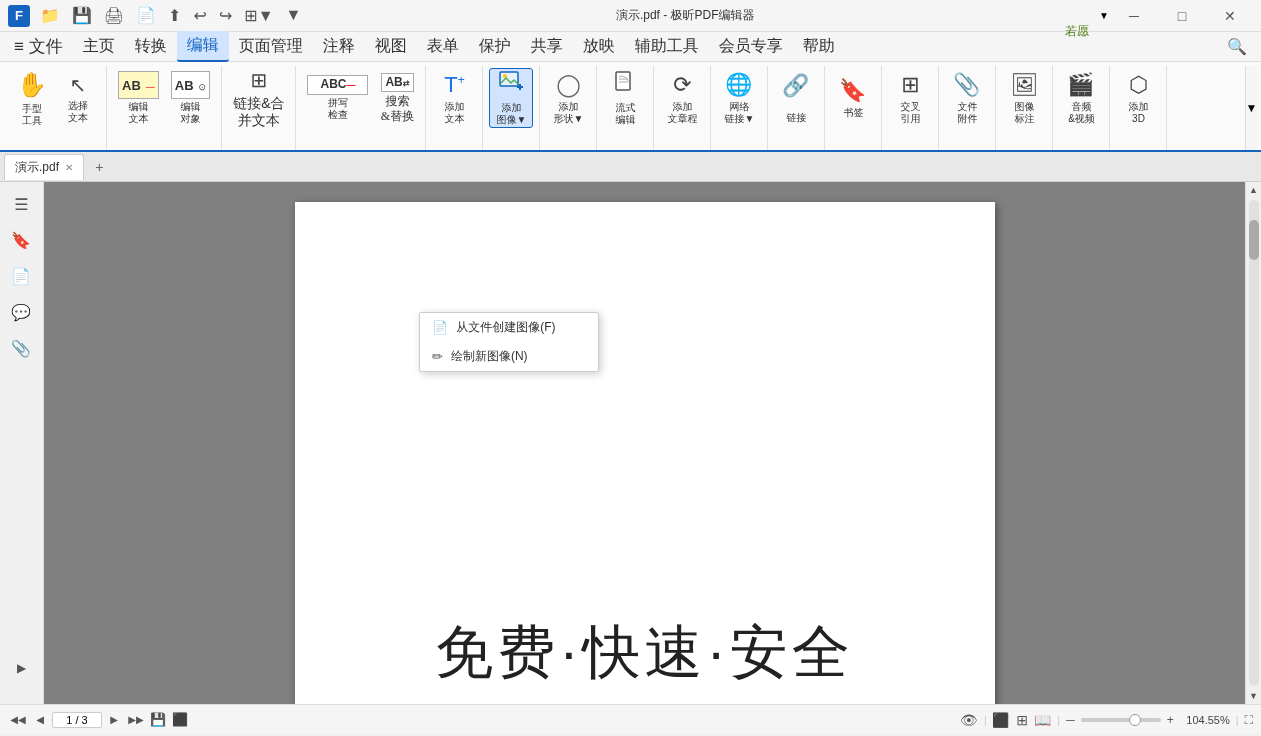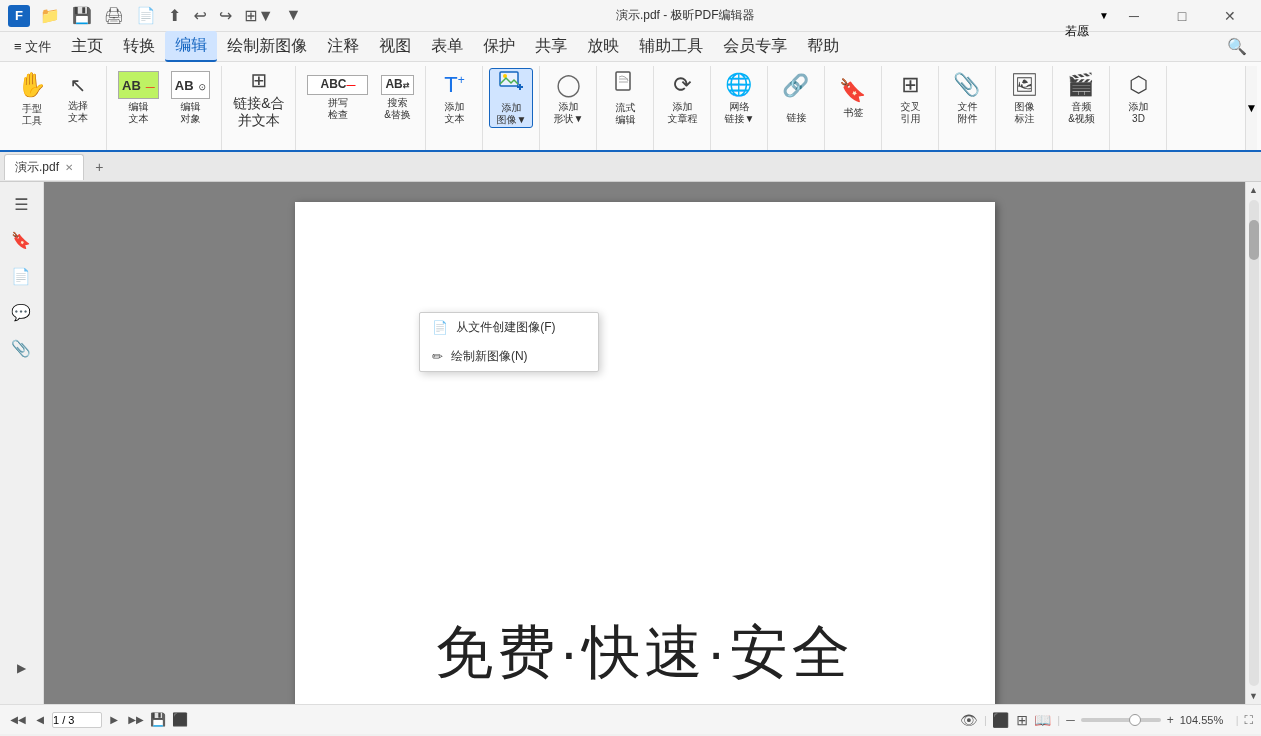--- a/index.html
+++ b/index.html
@@ -16,21 +16,21 @@
       border-bottom: 1px solid #ddd;
       user-select: none;
     }
     .title-bar-left { display: flex; align-items: center; gap: 6px; }
     .app-logo { width: 22px; height: 22px; background: #1565c0; border-radius: 3px; display: flex; align-items: center; justify-content: center; color: white; font-weight: bold; font-size: 13px; }
     .title-bar-icons { display: flex; gap: 4px; }
     .title-bar-icons span { font-size: 16px; color: #555; cursor: pointer; padding: 2px 4px; }
     .title-bar-center { color: #333; font-size: 12px; }
     .title-bar-right { display: flex; align-items: center; gap: 2px; }
     .title-btn { width: 46px; height: 28px; display: flex; align-items: center; justify-content: center; cursor: pointer; font-size: 14px; color: #555; }
-    .title-user { font-size: 12px; color: #000000; margin-right: 8px; cursor: pointer; margin-top: 32px; }
+    .title-user { font-size: 12px; color: #4d7c0f; margin-right: 8px; cursor: pointer; margin-top: 32px; }
 
     
     .menu-bar {
       height: 30px;
       background: #f5f5f5;
       display: flex;
       align-items: center;
       padding: 0 4px;
       border-bottom: 1px solid #ddd;
     }
@@ -215,21 +215,21 @@
       border-top: 1px solid #ddd;
       display: flex;
       align-items: center;
       padding: 0 8px;
       gap: 8px;
       font-size: 11px;
       color: #444;
     }
     .status-nav { display: flex; align-items: center; gap: 2px; }
     .nav-btn { width: 20px; height: 20px; display: flex; align-items: center; justify-content: center; cursor: pointer; font-size: 10px; color: #555; }
-    .page-input { width: 50px; height: 16px; border: 1px solid #ccc; font-size: 11px; border-radius: 2px; }
+    .page-input { width: 50px; height: 16px; border: 1px solid #ccc; text-align: center; font-size: 11px; border-radius: 2px; }
     .status-right { margin-left: auto; display: flex; align-items: center; gap: 6px; }
     .zoom-slider { width: 80px; height: 4px; background: #ccc; border-radius: 2px; position: relative; }
     .zoom-thumb { width: 12px; height: 12px; background: white; border: 1px solid #999; border-radius: 50%; position: absolute; top: -4px; left: 60%; cursor: pointer; }
     .status-icon { font-size: 14px; cursor: pointer; color: #555; }
     .zoom-out-btn { font-size: 12px; cursor: pointer; }
     .zoom-in-btn { font-size: 12px; cursor: pointer; }
     .fullscreen-btn { font-size: 12px; cursor: pointer; }
 
     
     .dropdown-menu {
@@ -276,25 +276,25 @@
   <div class="title-bar-right">
     <span class="title-user">若愿</span>
     <span style="font-size:10px;">▼</span>
     <div class="title-btn">─</div>
     <div class="title-btn">□</div>
     <div class="title-btn close">✕</div>
   </div>
 </div>
 
 <div class="menu-bar">
-  <div class="menu-item" style="font-size:13px;">≡ 文件</div>
+  <div class="menu-item" style="font-size:17px;">≡ 文件</div>
   <div class="menu-item">主页</div>
   <div class="menu-item">转换</div>
   <div class="menu-item active" style="background:#d0e4ff; border-bottom: 2px solid #1565c0;">编辑</div>
-  <div class="menu-item">绘制新图像</div>
+  <div class="menu-item">页面管理</div>
   <div class="menu-item">注释</div>
   <div class="menu-item">视图</div>
   <div class="menu-item">表单</div>
   <div class="menu-item">保护</div>
   <div class="menu-item">共享</div>
   <div class="menu-item">放映</div>
   <div class="menu-item">辅助工具</div>
   <div class="menu-item">会员专享</div>
   <div class="menu-item">帮助</div>
   <div style="margin-left:auto; display:flex; align-items:center;">
@@ -313,21 +313,21 @@
       <div class="ribbon-btn">
         <span class="ribbon-btn-icon" style="font-size:20px;">↖</span>
         <span style="font-size:10px; line-height:1.2;">选择<br>文本</span>
       </div>
     </div>
   </div>
 
   <div class="ribbon-group">
     <div class="ribbon-buttons">
       <div class="ribbon-btn">
-        <div style="font-size:18px; margin-bottom:2px; border:1px solid #aaa; padding:1px 3px; background:#bef264;">
+        <div style="font-size:18px; margin-bottom:2px; border:1px solid #aaa; padding:1px 3px; background:#fef9c3;">
           <span style="font-weight:bold; font-size:13px;">AB</span>
           <span style="font-size:9px; color:red;">—</span>
         </div>
         <span style="font-size:10px; line-height:1.2;">编辑<br>文本</span>
       </div>
       <div class="ribbon-btn">
         <div style="font-size:18px; margin-bottom:2px; border:1px solid #aaa; padding:1px 3px; background:#fff;">
           <span style="font-weight:bold; font-size:13px;">AB</span>
           <span style="font-size:9px;">⊙</span>
         </div>
@@ -346,21 +346,21 @@
   </div>
 
   <div class="ribbon-group">
     <div class="ribbon-buttons">
       <div class="ribbon-btn">
         <div style="margin-bottom:2px; border:1px solid #aaa; padding:1px 12px; background:#fff; font-size:12px; font-weight:bold;">ABC<span style="color:red; font-size:9px;">—</span></div>
         <span style="font-size:10px; line-height:1.2;">拼写<br>检查</span>
       </div>
       <div class="ribbon-btn">
         <div style="margin-bottom:2px; border:1px solid #aaa; padding:1px 3px; background:#fff; font-size:12px; font-weight:bold;">AB<span style="font-size:8px;">⇄</span></div>
-        <span style="font-size:10px; line-height:1.2;">搜索<br>&amp;替换</span>
+        <span style="font-size:12px; line-height:1.2;font-family:Liberation Serif, serif;">搜索<br>&amp;替换</span>
       </div>
     </div>
   </div>
 
   <div class="ribbon-group">
     <div class="ribbon-buttons">
       <div class="ribbon-btn">
         <span class="ribbon-btn-icon" style="font-size:22px; color:#1a73e8;">T<sup style="font-size:12px;">+</sup></span>
         <span style="font-size:10px; line-height:1.2;">添加<br>文本</span>
       </div>
@@ -570,17 +570,17 @@
     <span style="color:#ccc;">|</span>
     <span class="status-icon">⬛</span>
     <span class="status-icon">⊞</span>
     <span class="status-icon">📖</span>
     <span style="color:#ccc;">|</span>
     <span class="zoom-out-btn status-icon">─</span>
     <div class="zoom-slider">
       <div class="zoom-thumb"></div>
     </div>
     <span class="zoom-in-btn status-icon">+</span>
-    <span style="min-width:50px; ">104.55%</span>
+    <span style="min-width:50px; text-align:right;">104.55%</span>
     <span style="color:#ccc;">|</span>
     <span class="fullscreen-btn status-icon">⛶</span>
   </div>
 </div>
 
 </body></html>

